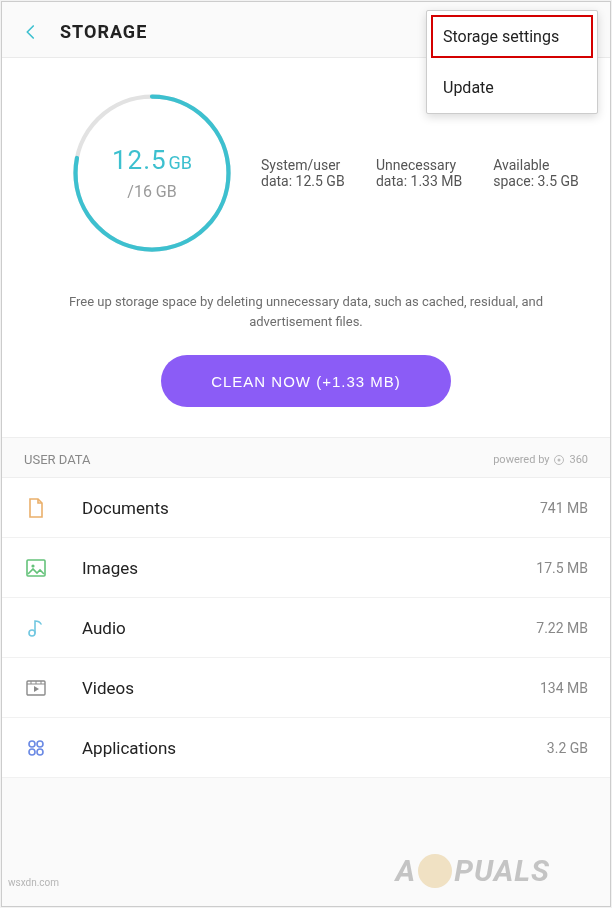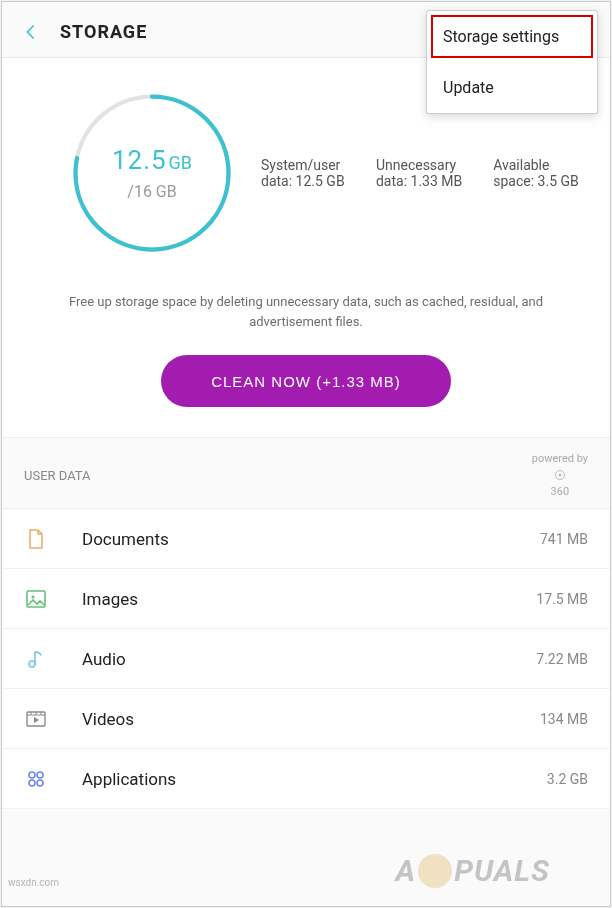--- a/index.html
+++ b/index.html
@@ -32,29 +32,29 @@
     .top-row { display: flex; align-items: center; gap: 24px; padding-left: 45px; }
     .donut-wrap { position: relative; width: 170px; height: 170px; }
     .donut-label { position: absolute; inset: 0; display: flex; flex-direction: column; align-items: center; justify-content: center; }
     .used-size { font-size: 26px; color: #3dc0cf; font-weight: 400; letter-spacing: 1px; }
     .used-unit { font-size: 18px; color: #3dc0cf; margin-left: 2px; }
     .total-size { font-size: 16px; color: #9a9a9a; margin-top: 7px; }
     .stats-col { display: flex; flex-direction: row; gap: 4px; font-size: 14px; color: #555; }
     .tip { text-align: center; font-size: 13px; color: #6e6e6e; margin: 34px 18px 24px; line-height: 1.5; }
     .clean-btn {
       display: block; margin: 0 auto; width: 290px; height: 52px;
-      border-radius: 30px; border: none; background: #a21caf; color: #fff;
+      border-radius: 30px; border: none; background: #8b5cf6; color: #fff;
       font-size: 15px; letter-spacing: 1px; cursor: pointer;
     }
     .section-hdr {
       display: flex; justify-content: space-between; align-items: center;
       padding: 14px 22px 10px; font-size: 13px; color: #888; border-bottom: 1px solid #eee;
       background: #fafafa;
     }
-    .powered { display: flex; align-items: center; gap: 4px; font-size: 11px; color: #aaa; flex-direction: column; }
+    .powered { display: flex; align-items: center; gap: 4px; font-size: 11px; color: #aaa; }
     .list { background: #fff; }
     .list-item {
       display: flex; align-items: center; padding: 0 22px; height: 60px;
       border-bottom: 1px solid #f1f1f1; cursor: pointer;
     }
     .item-icon { width: 24px; height: 24px; margin-right: 34px; display: flex; align-items: center; justify-content: center; }
     .item-label { font-size: 17px; color: #222; flex: 1; }
     .item-size { font-size: 14px; color: #888; }
     .popup-menu {
       position: absolute; top: 8px; right: 12px; width: 172px;

